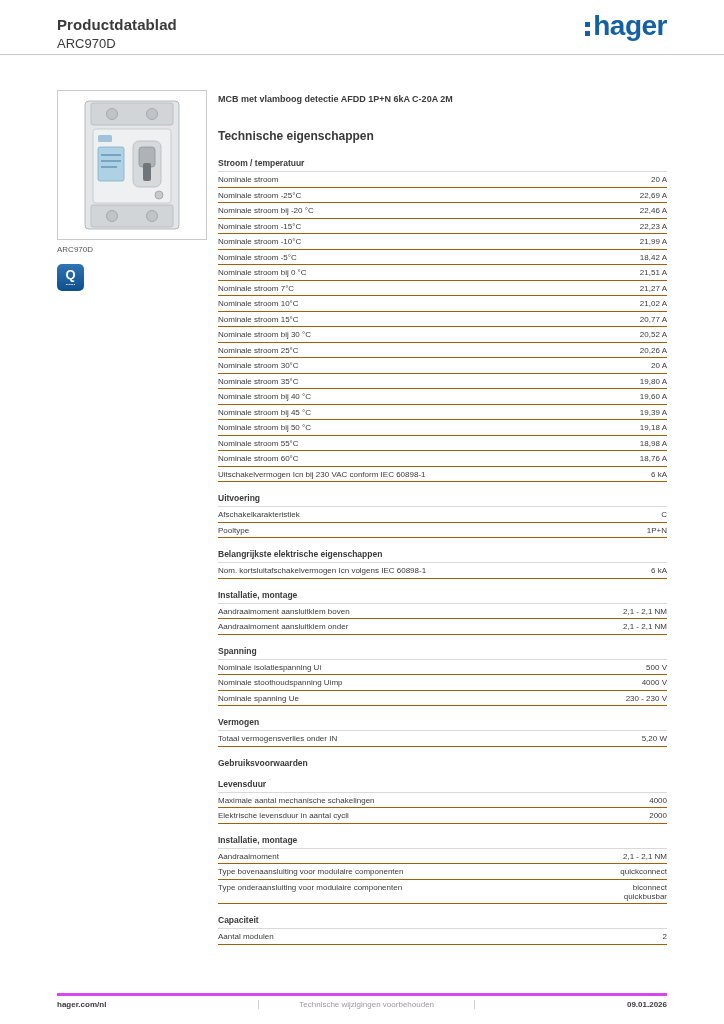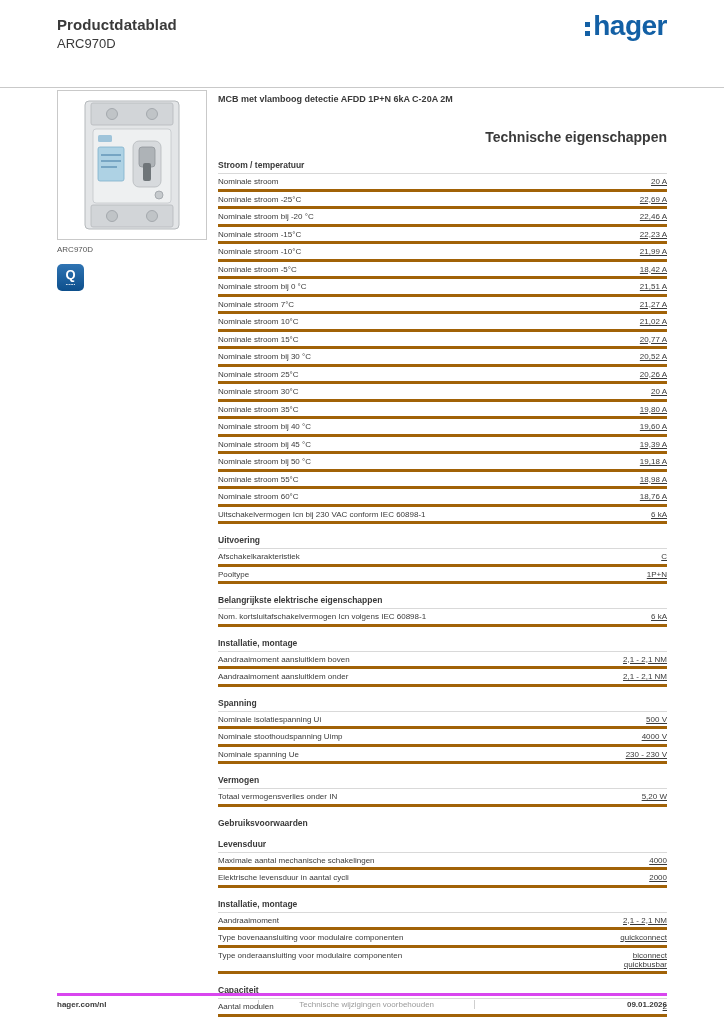--- a/index.html
+++ b/index.html
@@ -15,21 +15,21 @@
   .page {
     position: absolute;
     inset: 0;
     background: #fff;
   }
 
   
   .header {
     position: absolute;
     top: 0; left: 0; right: 0;
-    height: 88px;
+    height: 55px;
     padding: 16px 57px 0 57px;
     border-bottom: 1px solid #c9c9c9;
   }
   .doc-type {
     font-size: 15px;
     font-weight: bold;
     color: #3a3a3a;
     letter-spacing: 0.1px;
   }
   .product-code {
@@ -122,57 +122,55 @@
     width: 449px;
   }
   .product-title {
     font-size: 9px;
     font-weight: bold;
     color: #3a3a3a;
     margin-top: 4px;
     margin-bottom: 25px;
   }
   .group-title {
-    font-size: 14px;
+    font-size: 12px;
     font-weight: bold;
     color: #3a3a3a;
     margin-bottom: 15px;
-    text-align: right;
   }
 
   
   .spec-section { margin-bottom: 2px; }
   .spec-heading {
     font-size: 8.5px;
     font-weight: bold;
     color: #3a3a3a;
     margin-top: 11px;
     margin-bottom: 3px;
   }
   .spec-rows { border-top: 1px solid #d9d9d9; }
   .spec-row {
     display: flex;
     justify-content: space-between;
     align-items: flex-start;
-    border-bottom: 3px solid #a16207;
+    border-bottom: 1px solid #a16207;
     padding: 3px 0 2.5px 0;
     min-height: 14px;
   }
   .spec-label {
     font-size: 8px;
     color: #3a3a3a;
     padding-right: 10px;
   }
   .spec-value {
     font-size: 8px;
     color: #3a3a3a;
     text-align: right;
     white-space: pre-line;
     flex-shrink: 0;
-    text-decoration: underline;
   }
 
   
   .footer {
     position: absolute;
     left: 57px;
     right: 57px;
     top: 993px;
     border-top: 3px solid #d946ef;
     padding-top: 4px;

